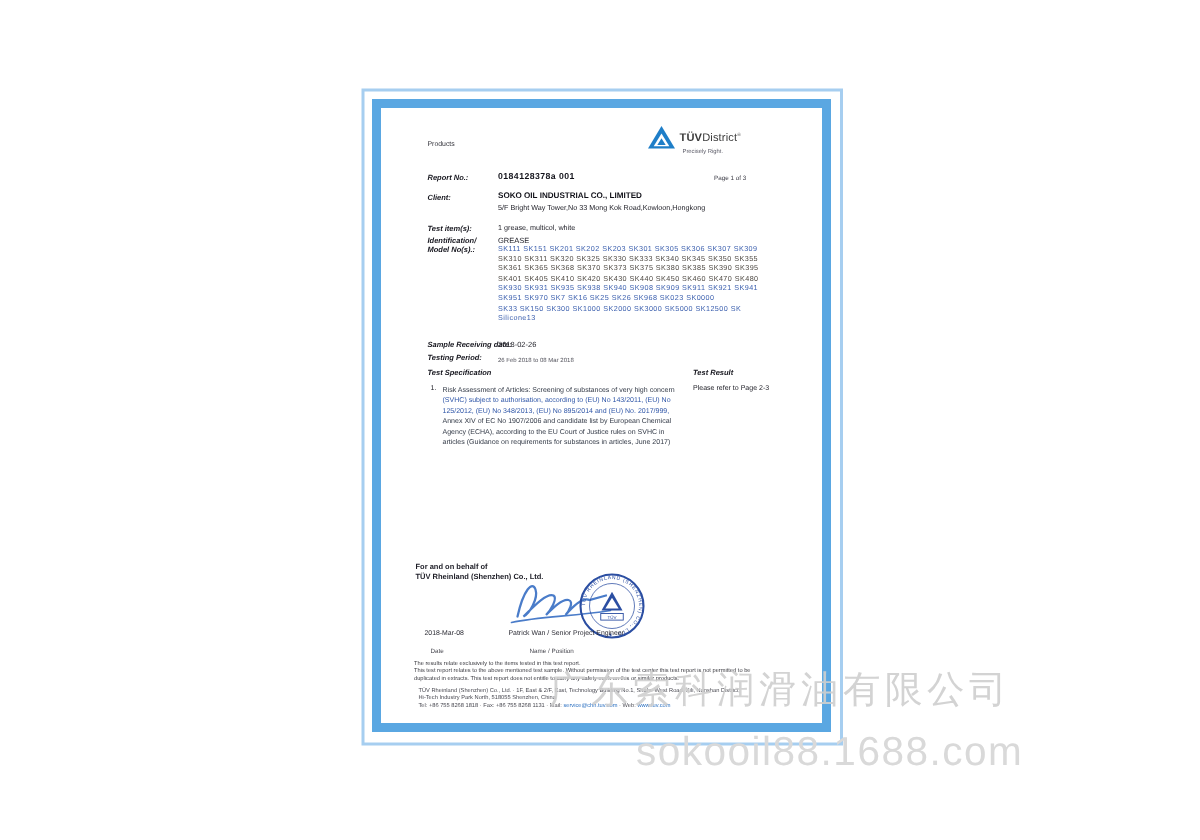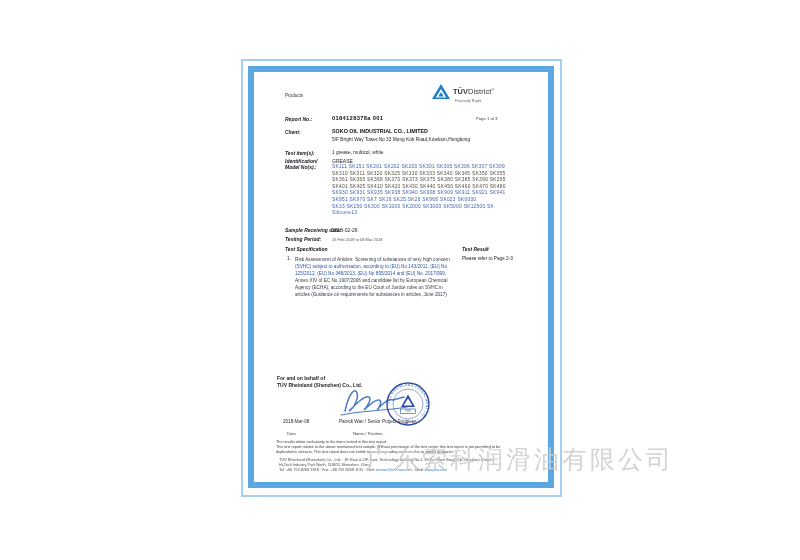--- a/index.html
+++ b/index.html
@@ -149,14 +149,15 @@
 
     <div class="footerblock" style="left:25px;top:386px;">
       <div>TÜV Rheinland (Shenzhen) Co., Ltd. · 1F, East &amp; 2/F, East, Technology Building No.1, Shahe West Road, Xili, Nanshan District,</div>
       <div>Hi-Tech Industry Park North, 518055 Shenzhen, China</div>
       <div><span class="link" style="color:#4a4a52;">Tel: +86 755 8268 1818 · Fax: +86 755 8268 1131 · Mail: </span><span class="link">service@chn.tuv.com</span><span class="link" style="color:#4a4a52;"> · Web: </span><span class="link">www.tuv.com</span></div>
     </div>
 
   </div>
 
   <div class="wm-cn">广东索科润滑油有限公司</div>
+  <div class="wm-en">sokooil88.1688.com</div>
 
 </div>
 
 </body></html>

